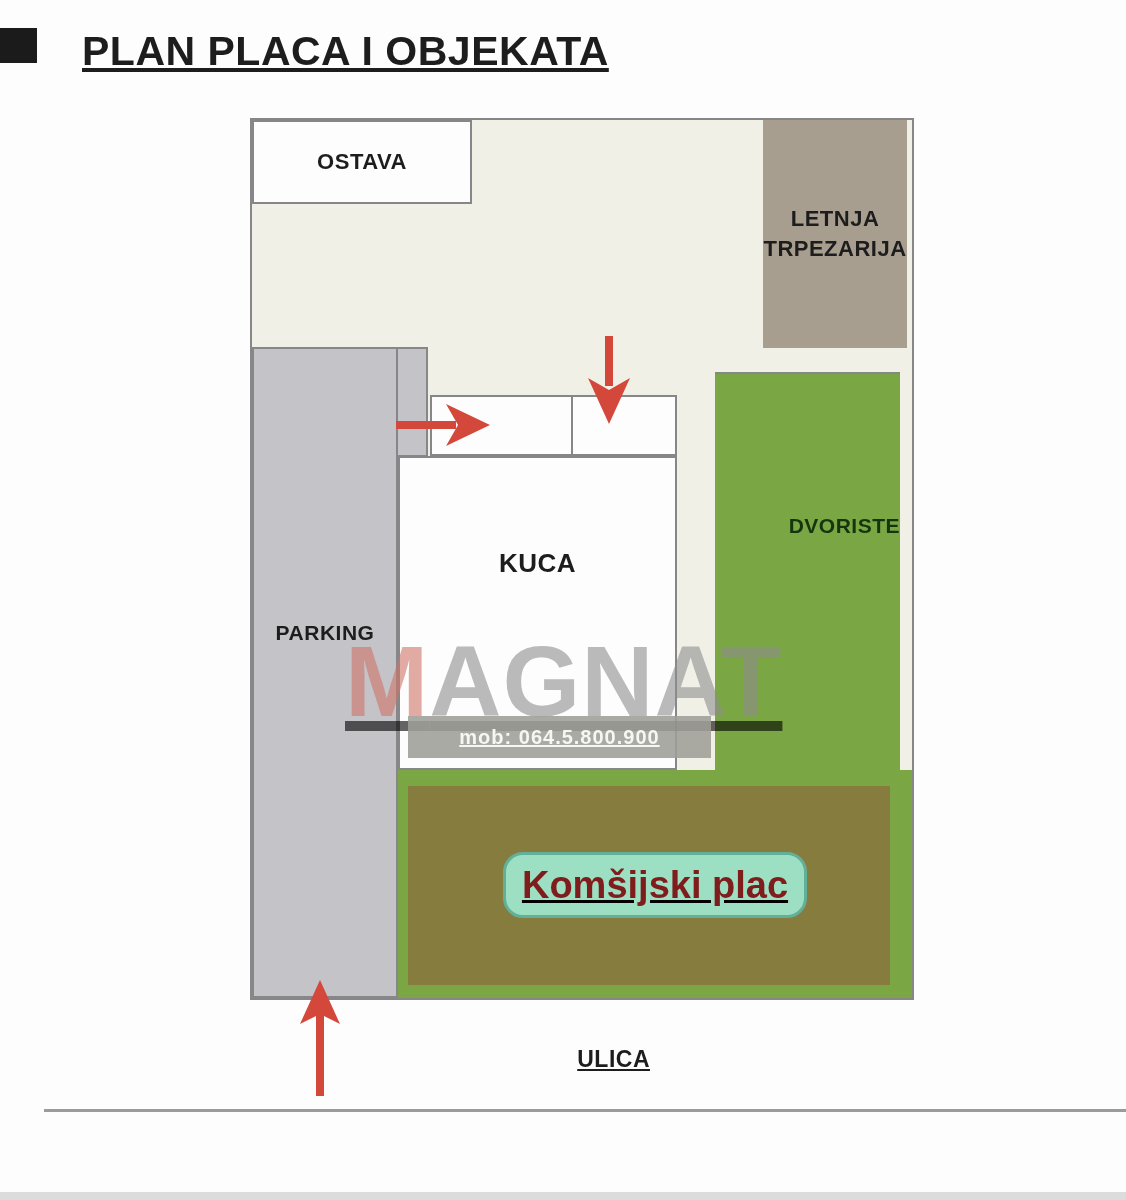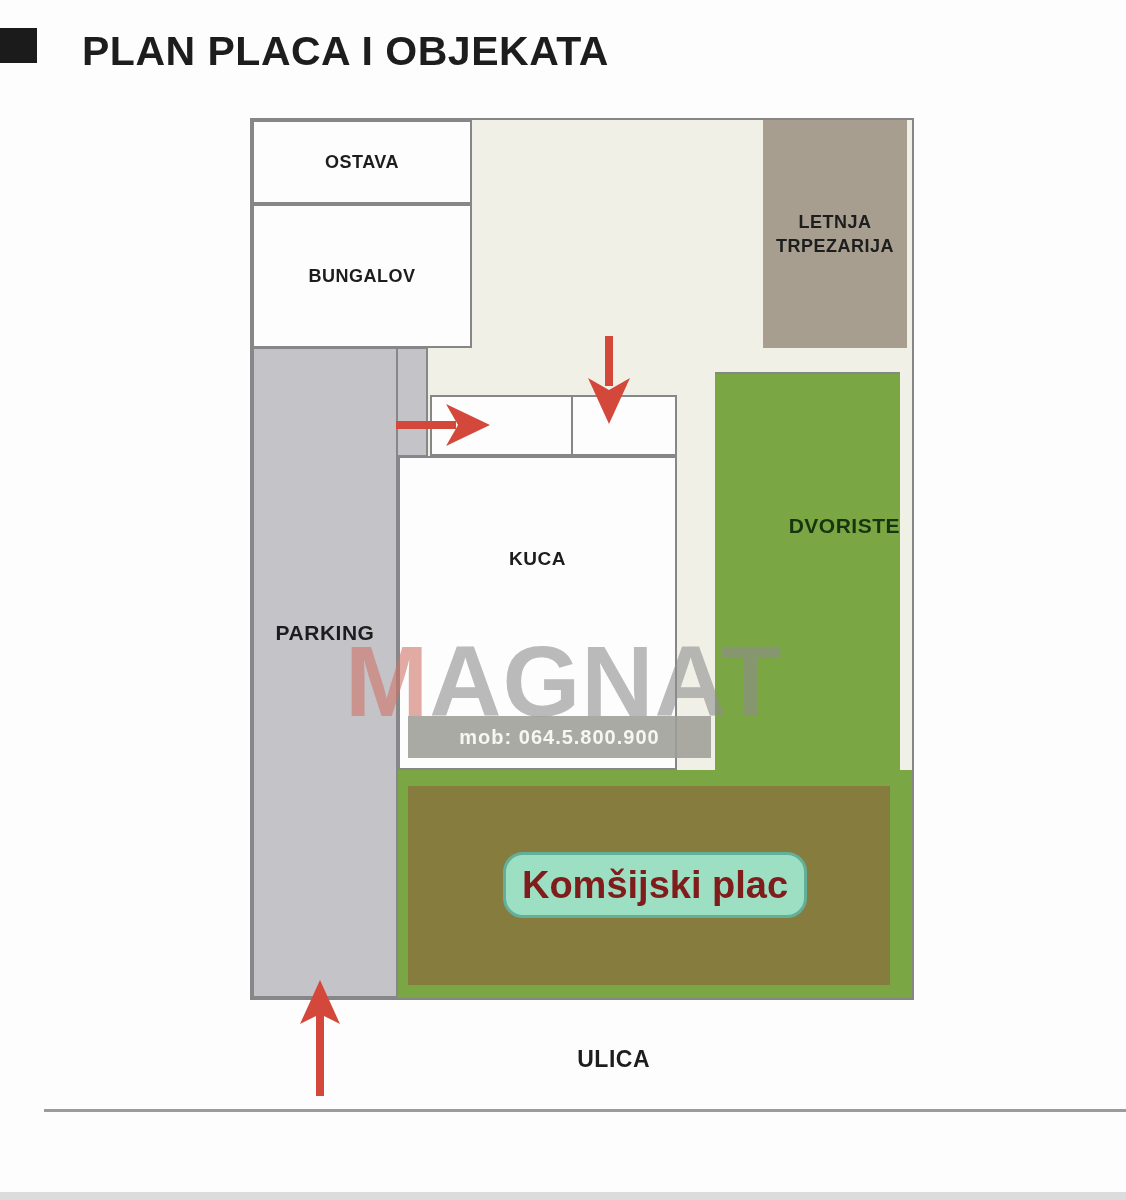--- a/index.html
+++ b/index.html
@@ -1,59 +1,59 @@
 <!DOCTYPE html>
 <html style="--plot-bg: #f1f0e6; --building-taupe: #a79e8f; --parking-gray: #c4c3c8; --yard-green: #7aa743; --neighbor-olive: #867c3e; --badge-mint: #9ddfc2; --badge-mint-border: #62b099; --arrow-red: #d4483c; --border-gray: #87878a; --watermark-gray: #8e8e8e; --watermark-m-red: #cf7468; --text-black: #1d1d1d;"><head>
 <meta charset="utf-8">
 <style>
   html,body{margin:0;padding:0;}
   body{
     width:1126px;height:1200px;position:relative;overflow:hidden;
     background:#fdfdfd;
     font-family:"Liberation Sans", sans-serif;
   }
-  .abs{position:absolute;box-sizing:border-box;}
+  .abs{position:absolute;box-sizing:border-box;text-decoration:underline;}
 
   
   #page-title{
     left:82px;top:28px;font-size:41px;font-weight:bold;color:var(--text-black);
     letter-spacing:0.5px;white-space:nowrap;
   }
   #corner-bar{left:0;top:28px;width:37px;height:35px;background:#1b1b1b;}
 
   
   #site-plan{
     left:250px;top:118px;width:664px;height:882px;
     background:var(--plot-bg);
     border:2px solid var(--border-gray);
   }
   .room{position:absolute;box-sizing:border-box;display:flex;flex-direction:column;
         align-items:center;justify-content:center;}
   .white-room{background:#fdfdfd;border:2px solid var(--border-gray);}
   .taupe-room{background:var(--building-taupe);}
-  .plan-label{font-weight:bold;color:var(--text-black);font-size:18px;white-space:nowrap;
+  .plan-label{font-weight:bold;color:var(--text-black);font-size:22px;white-space:nowrap;
               line-height:1.35;letter-spacing:0.5px;}
 
   #ostava-room{left:0;top:0;width:220px;height:84px;}
   #bungalov-room{left:0;top:84px;width:220px;height:144px;}
   #rostilj-room{left:373px;top:48px;width:92px;height:182px;}
   #letnja-room{left:511px;top:0;width:144px;height:228px;}
 
   #parking-main{left:0;top:227px;width:146px;height:651px;
     background:var(--parking-gray);border:2px solid var(--border-gray);}
   #parking-notch{left:144px;top:227px;width:32px;height:110px;
     background:var(--parking-gray);border:2px solid var(--border-gray);border-left:none;}
   #parking-label{position:absolute;left:0;top:272px;width:100%;text-align:center;
     font-weight:bold;font-size:21px;color:var(--text-black);letter-spacing:0.5px;}
 
   #entry-room-left{left:178px;top:275px;width:143px;height:61px;}
   #entry-room-right{left:319px;top:275px;width:106px;height:61px;}
 
   #kuca-room{left:146px;top:336px;width:279px;height:314px;justify-content:flex-start;}
-  #kuca-label{margin-top:88px;font-size:19px;}
+  #kuca-label{margin-top:88px;font-size:26px;}
 
   #dvoriste-area{left:463px;top:252px;width:185px;height:398px;
     background:var(--yard-green);border-top:2px solid var(--border-gray);}
   #dvoriste-label{position:absolute;left:0;top:140px;width:100%;text-align:right;
     text-indent:28px;font-weight:bold;font-size:21px;color:#16350e;letter-spacing:0.5px;}
 
   #green-band{left:146px;top:650px;right:0;bottom:0;background:var(--yard-green);}
   #neighbor-plot{left:156px;top:666px;width:482px;height:199px;background:var(--neighbor-olive);}
 
   
@@ -94,23 +94,20 @@
 <div class="abs" id="corner-bar"></div>
 
 <div class="abs" id="page-title">PLAN PLACA I OBJEKATA</div>
 
 <div class="abs" id="site-plan">
 
   <div class="room white-room" id="ostava-room">
     <span class="plan-label">OSTAVA</span>
   </div>
 
-  <div class="room white-room" id="bungalov-room">
-    <span class="plan-label">BUNGALOV</span>
-  </div>
 
 
   <div class="room taupe-room" id="letnja-room">
     <span class="plan-label">LETNJA</span>
     <span class="plan-label">TRPEZARIJA</span>
   </div>
 
   <div class="abs" id="green-band"></div>
 
   <div class="abs" id="dvoriste-area">

